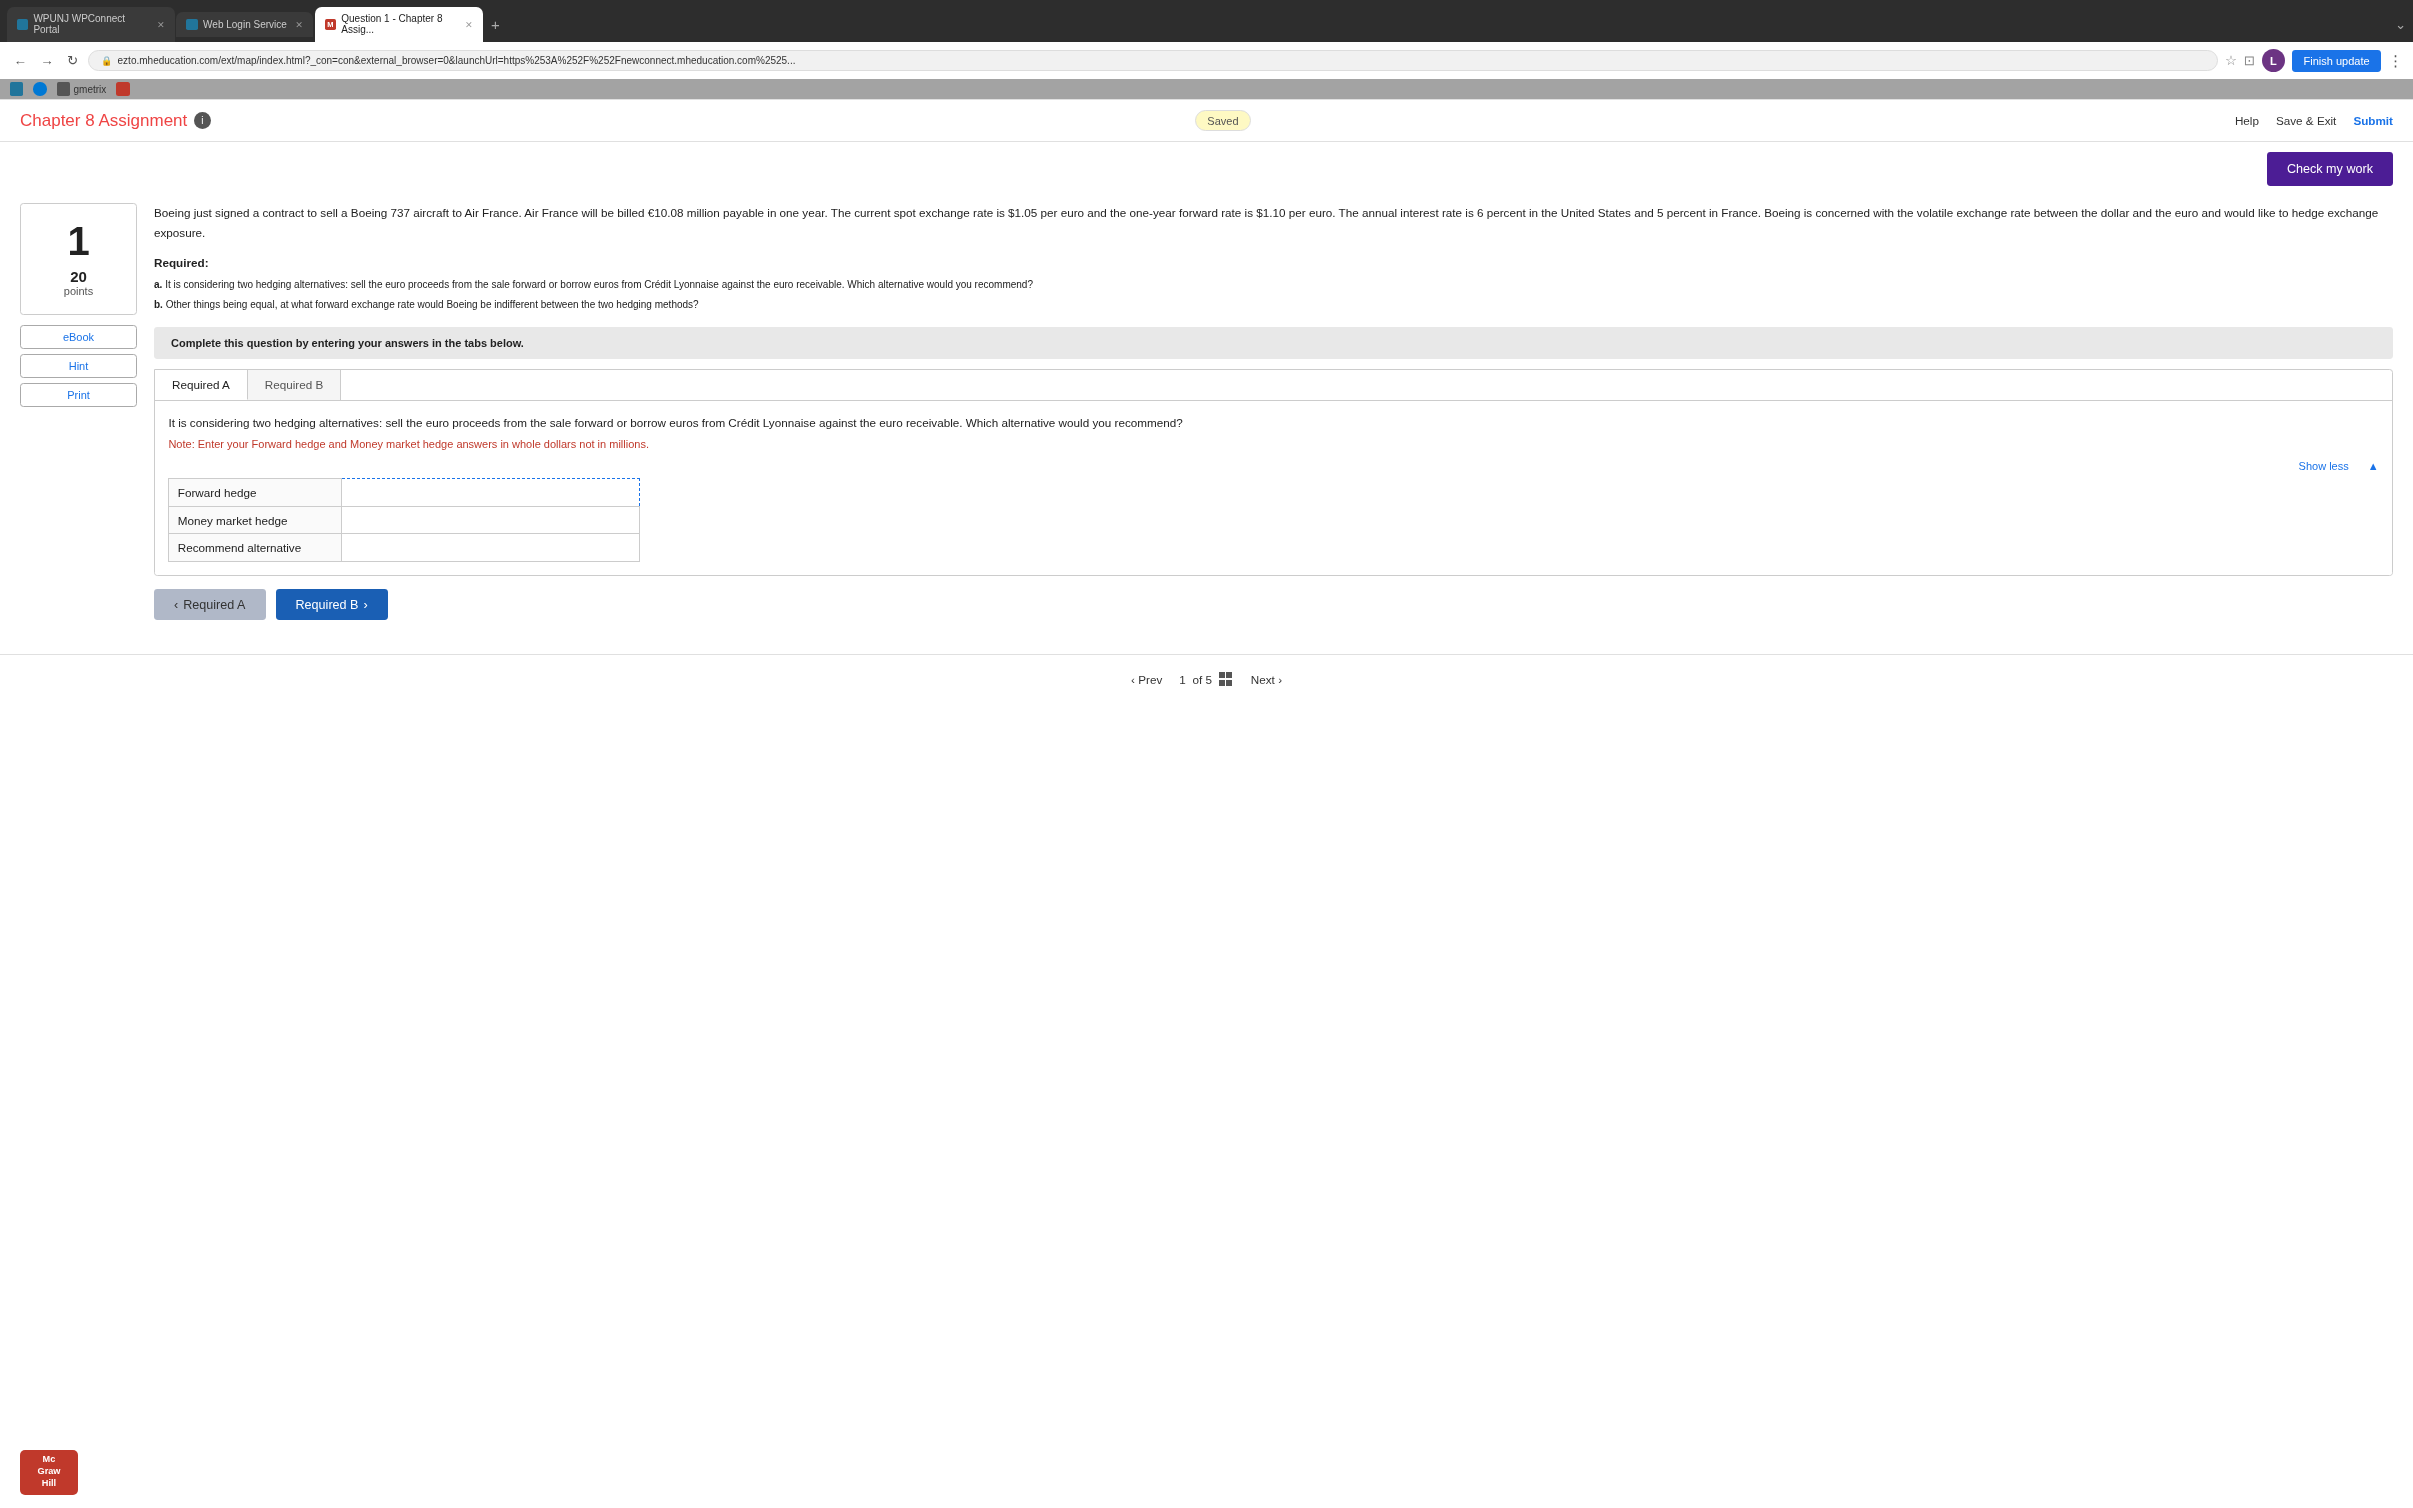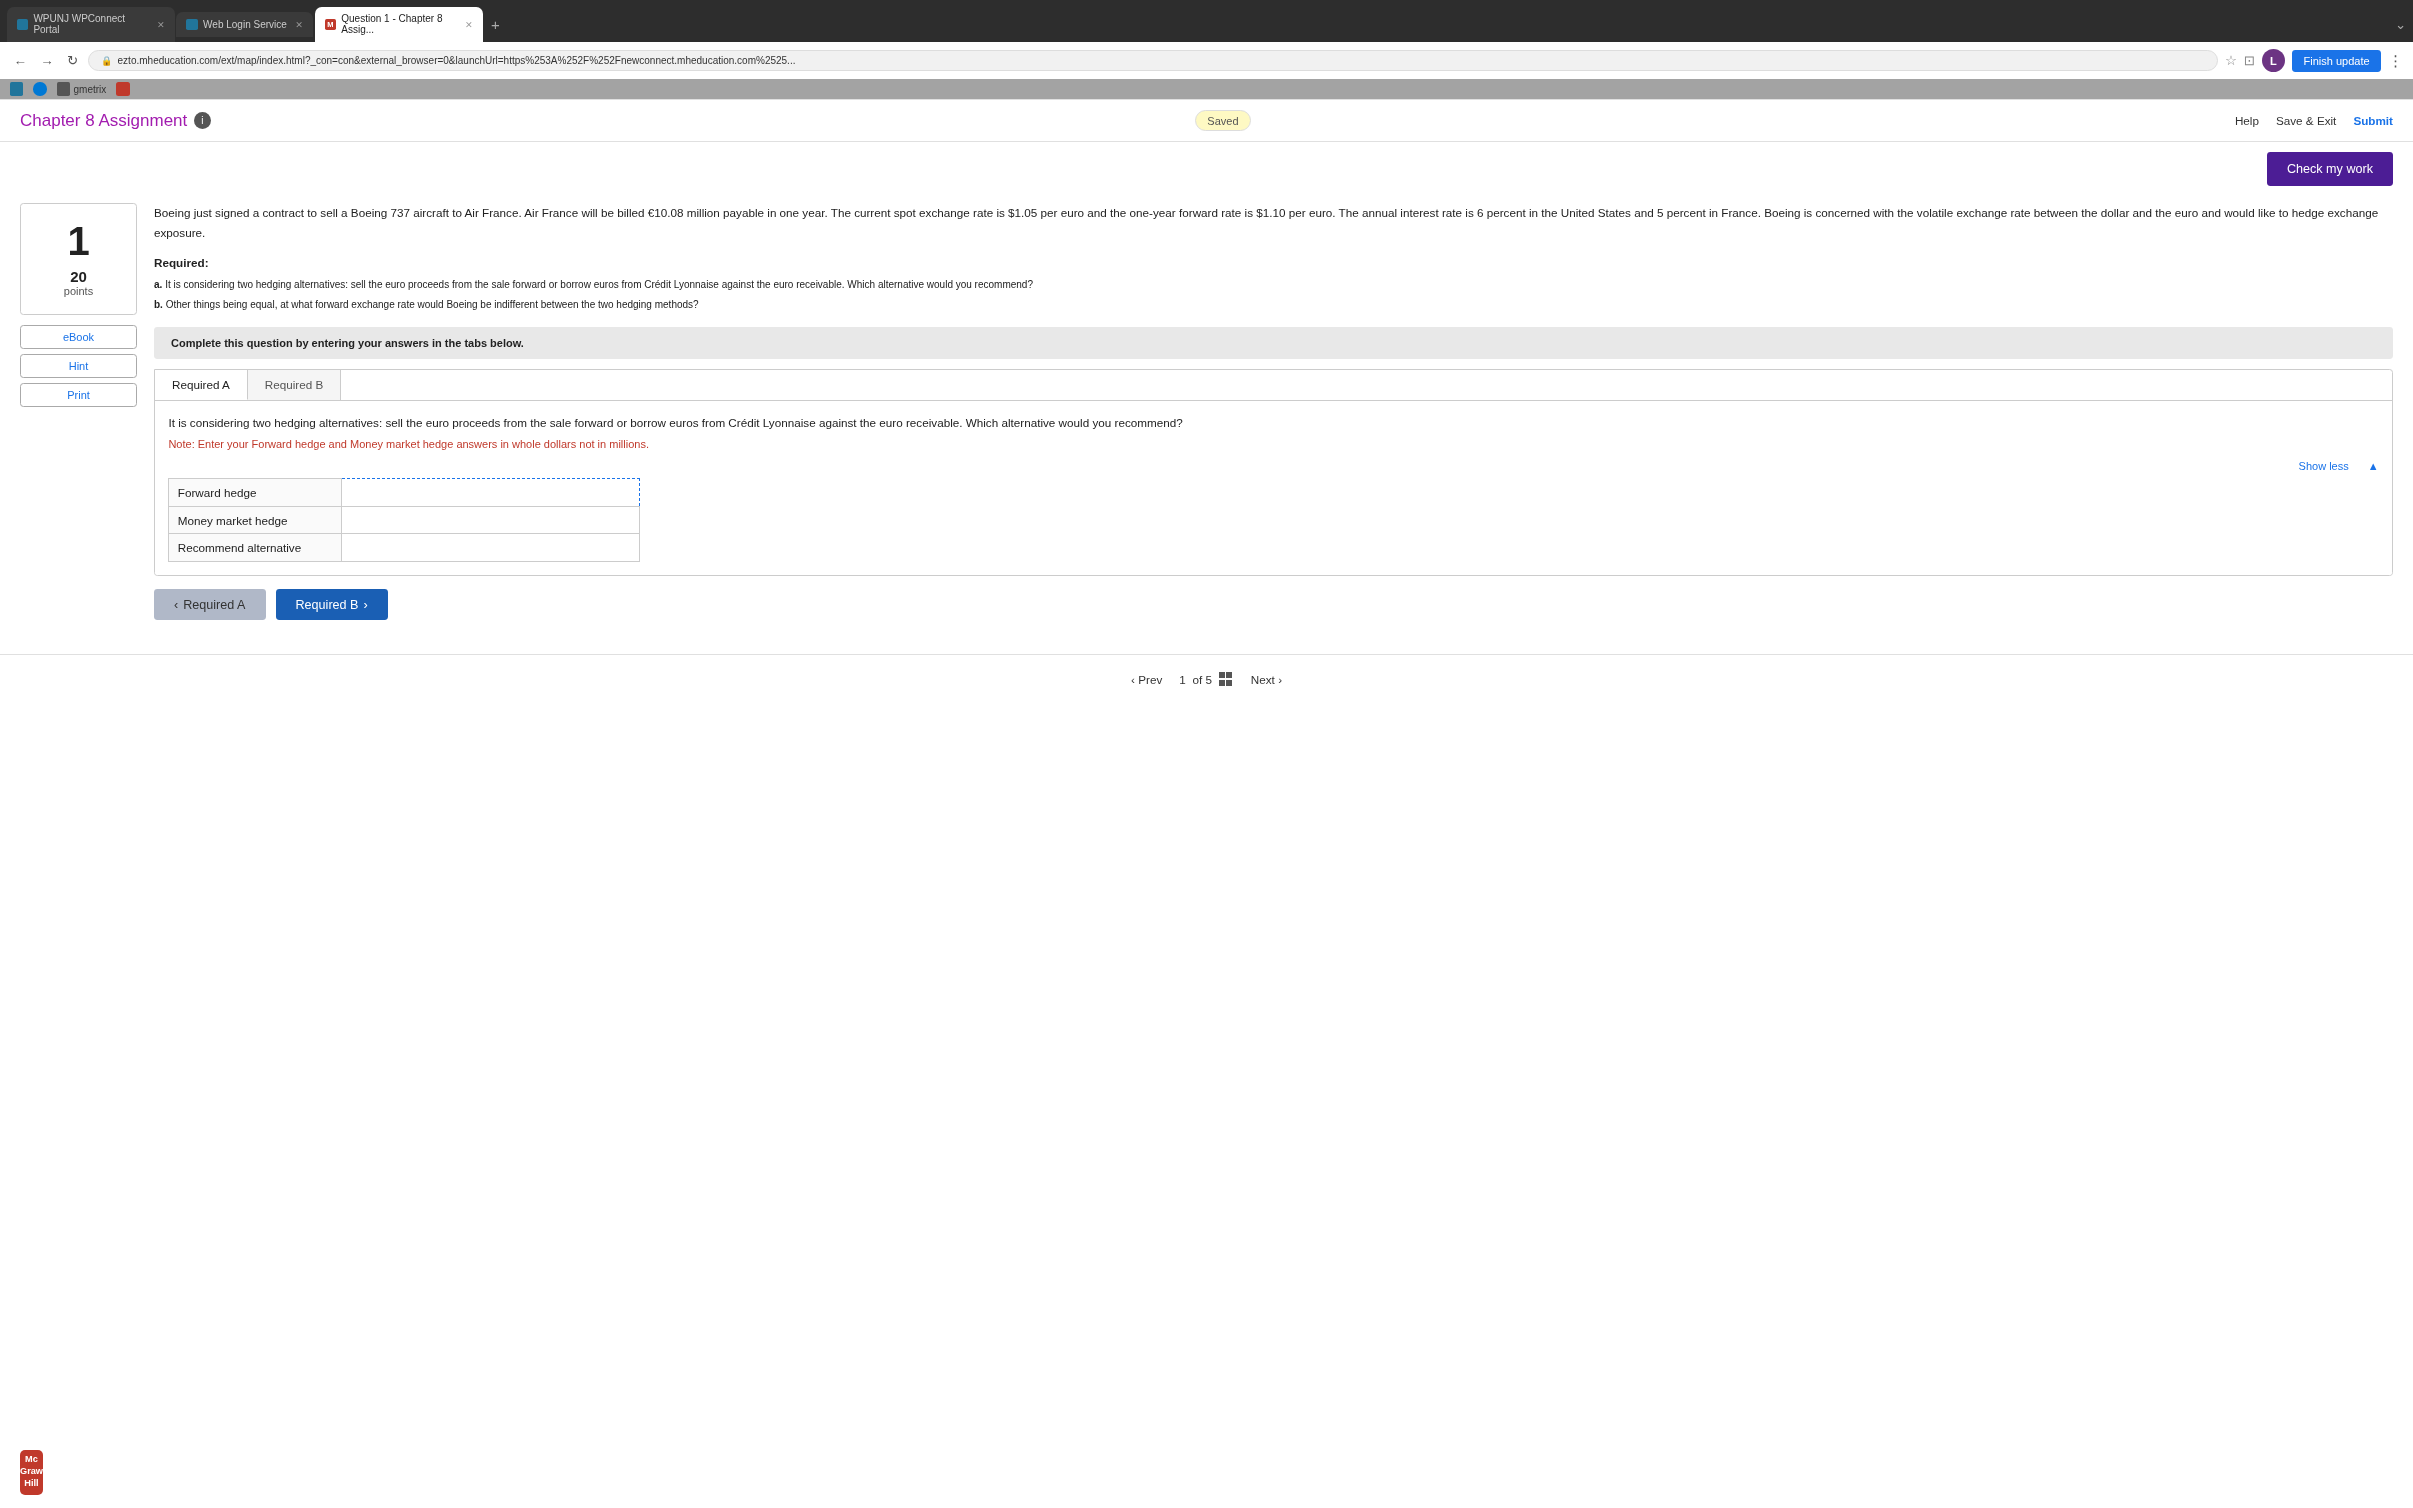--- a/index.html
+++ b/index.html
@@ -33,21 +33,21 @@
     .bookmark-item { display: flex; align-items: center; gap: 3.4px; font-size: 10px; color: #333; cursor: pointer; }
     .bookmark-icon { width: 13.4px; height: 13.4px; border-radius: 1.7px; }
     .bookmark-icon.wp-blue { background: #21759b; }
     .bookmark-icon.edge { background: #0078d4; border-radius: 50%; }
     .bookmark-icon.gmetrix { background: #555; }
     .bookmark-icon.red-book { background: #c0392b; border-radius: 2.5px; }
 
     
     .page-header { display: flex; align-items: center; justify-content: space-between; padding: 10px 20px; border-bottom: 0.8px solid #e0e0e0; }
     .page-header-left { display: flex; align-items: center; gap: 6.7px; }
-    .page-title { font-size: 17px; font-weight: 400; color: #a21caf; }
+    .page-title { font-size: 17px; font-weight: 400; color: #ef4444; }
     .info-icon { width: 17px; height: 17px; border-radius: 50%; background: #555; color: white; font-size: 10px; display: flex; align-items: center; justify-content: center; cursor: pointer; }
     .saved-badge { background: #fef9c3; border: 0.8px solid #ddd; border-radius: 17px; padding: 3.4px 11.7px; font-size: 11px; color: #555; }
     .page-header-right { display: flex; align-items: center; gap: 17px; }
     .header-link { color: #333; text-decoration: none; font-size: 11.7px; cursor: pointer; }
     .save-exit-btn { color: #333; font-size: 11.7px; cursor: pointer; }
     .submit-btn { color: #1a73e8; font-size: 11.7px; font-weight: 600; cursor: pointer; text-decoration: none; }
 
     
     .main-content { display: flex; padding: 17px 20px; gap: 17px; }
     .question-sidebar { width: 117px; flex-shrink: 0; }
@@ -258,21 +258,21 @@
           <span>›</span>
         </button>
       </div>
     </div>
   </div>
 </div>
 
 <div class="page-footer">
 
   <div style="position:absolute; left:20px; bottom:13.4px;">
-    <div style="width:23px; height:45px; background:#c0392b; border-radius:5px; display:flex; flex-direction:column; align-items:center; justify-content:center; color:white; font-size:9.2px; font-weight:bold; line-height:1.3;">
+    <div style="width:58px; height:45px; background:#c0392b; border-radius:5px; display:flex; flex-direction:column; align-items:center; justify-content:center; color:white; font-size:9.2px; font-weight:bold; line-height:1.3;">
       <span>Mc</span>
       <span>Graw</span>
       <span>Hill</span>
     </div>
   </div>
 
   <button class="footer-nav-btn">
     <span>‹</span>
     <span>Prev</span>
   </button>

